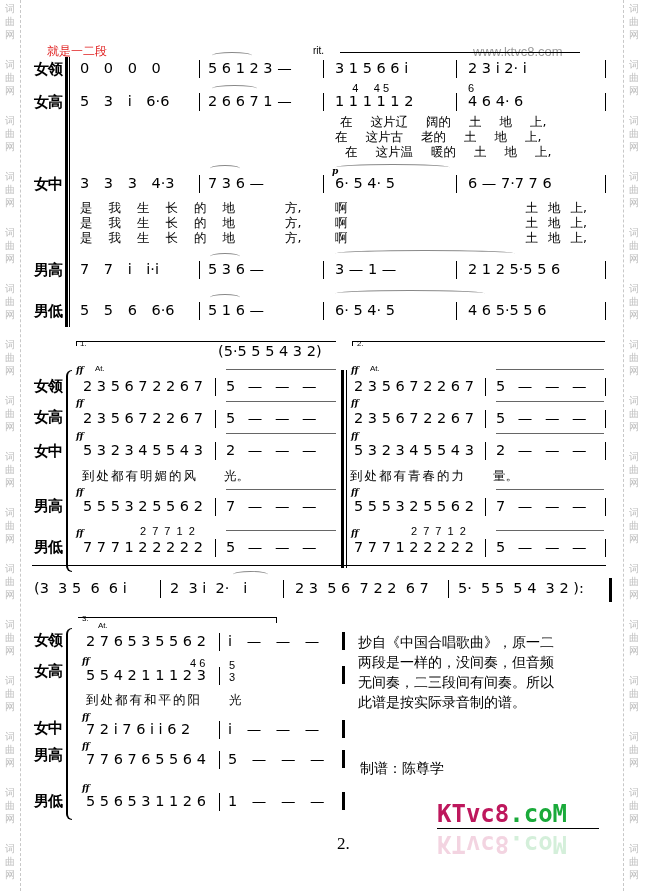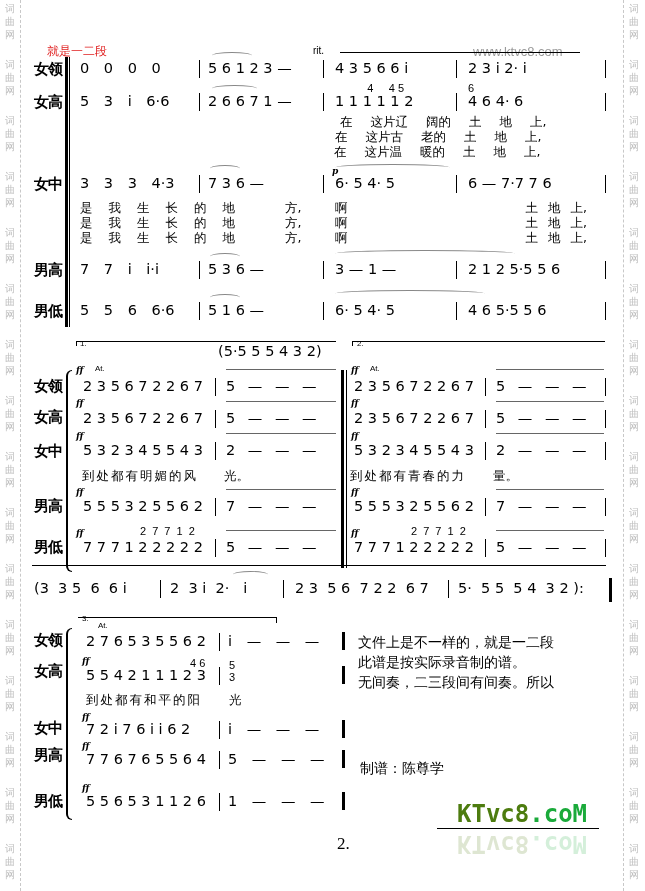--- a/index.html
+++ b/index.html
@@ -15,21 +15,21 @@
   .bar { position: absolute; width: 1px; background: #000; }
   .thick { position: absolute; width: 3px; background: #000; }
   .hline { position: absolute; height: 1px; background: #000; }
   .brace { position: absolute; border-left: 2px solid #000; border-top: 1px solid #000; border-bottom: 1px solid #000; border-radius: 6px 0 0 6px; width: 4px; }
   .slur { position: absolute; border-top: 1px solid #888; border-radius: 50% 50% 0 0; height: 6px; }
   .small { font-size: 8px; }
   .dyn { font-family: "DejaVu Serif", serif; font-style: italic; font-weight: bold; font-size: 9px; }
   .note-text { font-family: "DejaVu Sans", sans-serif; font-size: 14.5px; line-height: 20px; }
   .watermark { color: #e02020; font-family: "DejaVu Sans", sans-serif; font-size: 12px; }
   .url { color: #9a9a9a; font-size: 13px; }
-  .logo-k { color: #4d7c0f; font-weight: bold; font-size: 24px; font-family: "DejaVu Sans Mono", monospace; margin-left: 20px; }
+  .logo-k { color: #be185d; font-weight: bold; font-size: 24px; font-family: "DejaVu Sans Mono", monospace; }
   .logo-c { color: #1aaa3a; font-weight: bold; font-size: 24px; font-family: "DejaVu Sans Mono", monospace; }
 </style>
 </head>
 <body>
 
 <div class="dash-line" style="left:20px;"></div>
 <div class="dash-line" style="left:623px;"></div>
 <div class="margin-col" style="left:3px; top:2px;" id="leftMargin">
     <div class="grp">
       <div>词</div>
@@ -206,45 +206,45 @@
 <div class="abs label" style="left:34px; top:60px;">女领</div>
 <div class="abs label" style="left:34px; top:93px;">女高</div>
 <div class="abs label" style="left:34px; top:175px;">女中</div>
 <div class="abs label" style="left:34px; top:261px;">男高</div>
 <div class="abs label" style="left:34px; top:302px;">男低</div>
 
 <div class="abs note-text" style="left:80px; top:58px; word-spacing:10px;">0  0  0  0</div>
 <div class="bar" style="left:199px; top:60px; height:18px;"></div>
 <div class="abs note-text" style="left:208px; top:58px;text-align:center;">5 6 1 2 3   —</div>
 <div class="bar" style="left:323px; top:60px; height:18px;"></div>
-<div class="abs note-text" style="left:335px; top:58px;">4   3 5 6   6 i</div>
+<div class="abs note-text" style="left:335px; top:58px;">3   1 5 6   6 i</div>
 <div class="bar" style="left:456px; top:60px; height:18px;"></div>
 <div class="abs note-text" style="left:468px; top:58px;">2   3 i 2·      i</div>
 <div class="bar" style="left:605px; top:60px; height:18px;"></div>
 <div class="slur" style="left:212px; top:52px; width:40px;"></div>
 
 <div class="abs note-text" style="left:80px; top:91px; word-spacing:10px;">5  3  i  6·6</div>
 <div class="bar" style="left:199px; top:93px; height:18px;"></div>
 <div class="abs note-text" style="left:208px; top:91px;">2 6 6 7 1   —</div>
 <div class="bar" style="left:323px; top:93px; height:18px;"></div>
 <div class="abs note-text" style="left:335px; top:91px;">1   1 1 1   1 2</div>
-<div class="abs small" style="left:349px; top:82px; font-size:11px; white-space:pre;">      4     4 5</div>
+<div class="abs small" style="left:334px; top:82px; font-size:11px; white-space:pre;">      4     4 5</div>
 <div class="bar" style="left:456px; top:93px; height:18px;"></div>
 <div class="abs note-text" style="left:468px; top:91px;">4   6   4·      6</div>
 <div class="abs small" style="left:468px; top:82px; font-size:11px;">6</div>
 <div class="bar" style="left:605px; top:93px; height:18px;"></div>
 <div class="slur" style="left:212px; top:85px; width:45px;"></div>
 
 <div class="abs lyric" style="left:340px; top:115px; word-spacing:14px;">
   <span>在</span> <span>这片辽</span> <span>阔的</span> <span>土</span> <span>地</span> <span>上,</span>
 </div>
 <div class="abs lyric" style="left:335px; top:130px; word-spacing:14px;">
   <span>在</span> <span>这片古</span> <span>老的</span> <span>土</span> <span>地</span> <span>上,</span>
 </div>
-<div class="abs lyric" style="left:334px; top:145px; word-spacing:14px;">
+<div class="abs lyric" style="left:345px; top:145px; word-spacing:14px;">
   <span>在</span> <span>这片温</span> <span>暖的</span> <span>土</span> <span>地</span> <span>上,</span>
 </div>
 
 <div class="abs note-text" style="left:80px; top:173px; word-spacing:10px;">3  3  3  4·3</div>
 <div class="bar" style="left:199px; top:175px; height:18px;"></div>
 <div class="abs note-text" style="left:208px; top:173px;">7   3   6   —</div>
 <div class="bar" style="left:323px; top:175px; height:18px;"></div>
 <div class="abs dyn" style="left:332px; top:166px;">p</div>
 <div class="abs note-text" style="left:335px; top:173px;">6·    5 4·    5</div>
 <div class="bar" style="left:456px; top:175px; height:18px;"></div>
@@ -437,23 +437,24 @@
 <div class="bar" style="left:219px; top:751px; height:18px;"></div>
 <div class="abs note-text" style="left:228px; top:749px; word-spacing:10px;">5   —   —   —</div>
 <div class="thick" style="left:342px; top:750px; height:18px;"></div>
 
 <div class="abs note-text" style="left:86px; top:791px;">5 5 6 5 3 1 1 2 6</div>
 <div class="bar" style="left:219px; top:793px; height:18px;"></div>
 <div class="abs note-text" style="left:228px; top:791px; word-spacing:10px;">1   —   —   —</div>
 <div class="thick" style="left:342px; top:792px; height:18px;"></div>
 
 <div class="abs" style="left:358px; top:632px; font-family:'DejaVu Serif', serif; font-size:14px; line-height:20px;">
-  <div>文件上是不一样的，就是一二段</div>
+  <div>抄自《中国合唱歌曲》，原一二</div>
+  <div>两段是一样的，没间奏，但音频</div>
+  <div>无间奏，二三段间有间奏。所以</div>
   <div>此谱是按实际录音制的谱。</div>
-  <div>无间奏，二三段间有间奏。所以</div>
 </div>
 <div class="abs" style="left:360px; top:760px; font-family:'DejaVu Serif', serif; font-size:14px;">制谱：陈尊学</div>
 
 <div class="abs" style="left:437px; top:800px;">
   <span class="logo-k">KTvc8</span><span class="logo-c">.coM</span>
 </div>
 <div class="hline" style="left:437px; top:828px; width:162px;"></div>
 <div class="abs" style="left:437px; top:830px; opacity:0.18; transform:scaleY(-1);">
   <span class="logo-k">KTvc8</span><span class="logo-c">.coM</span>
 </div>

